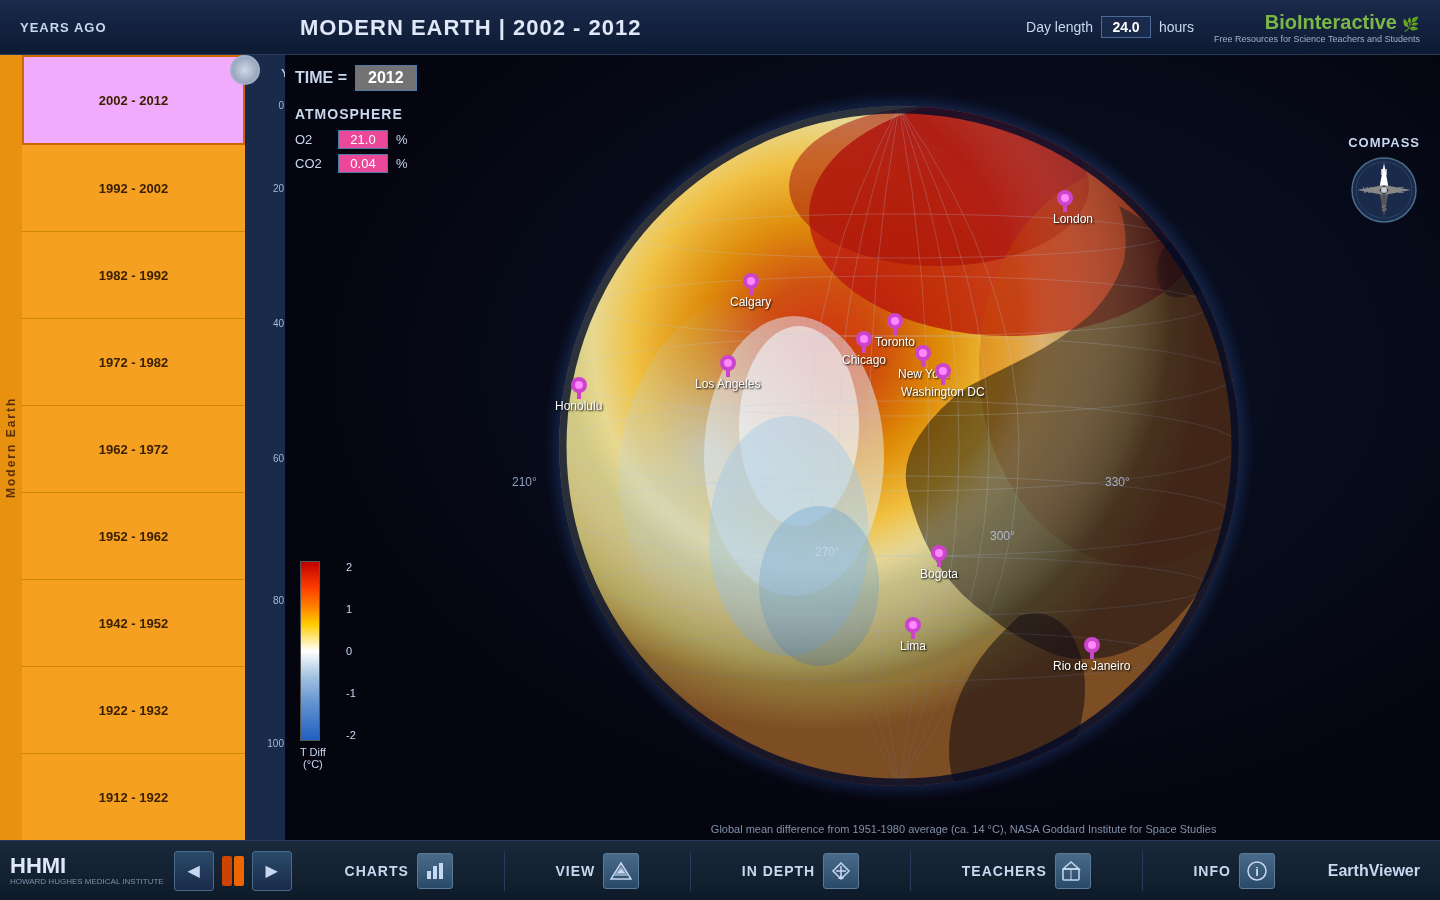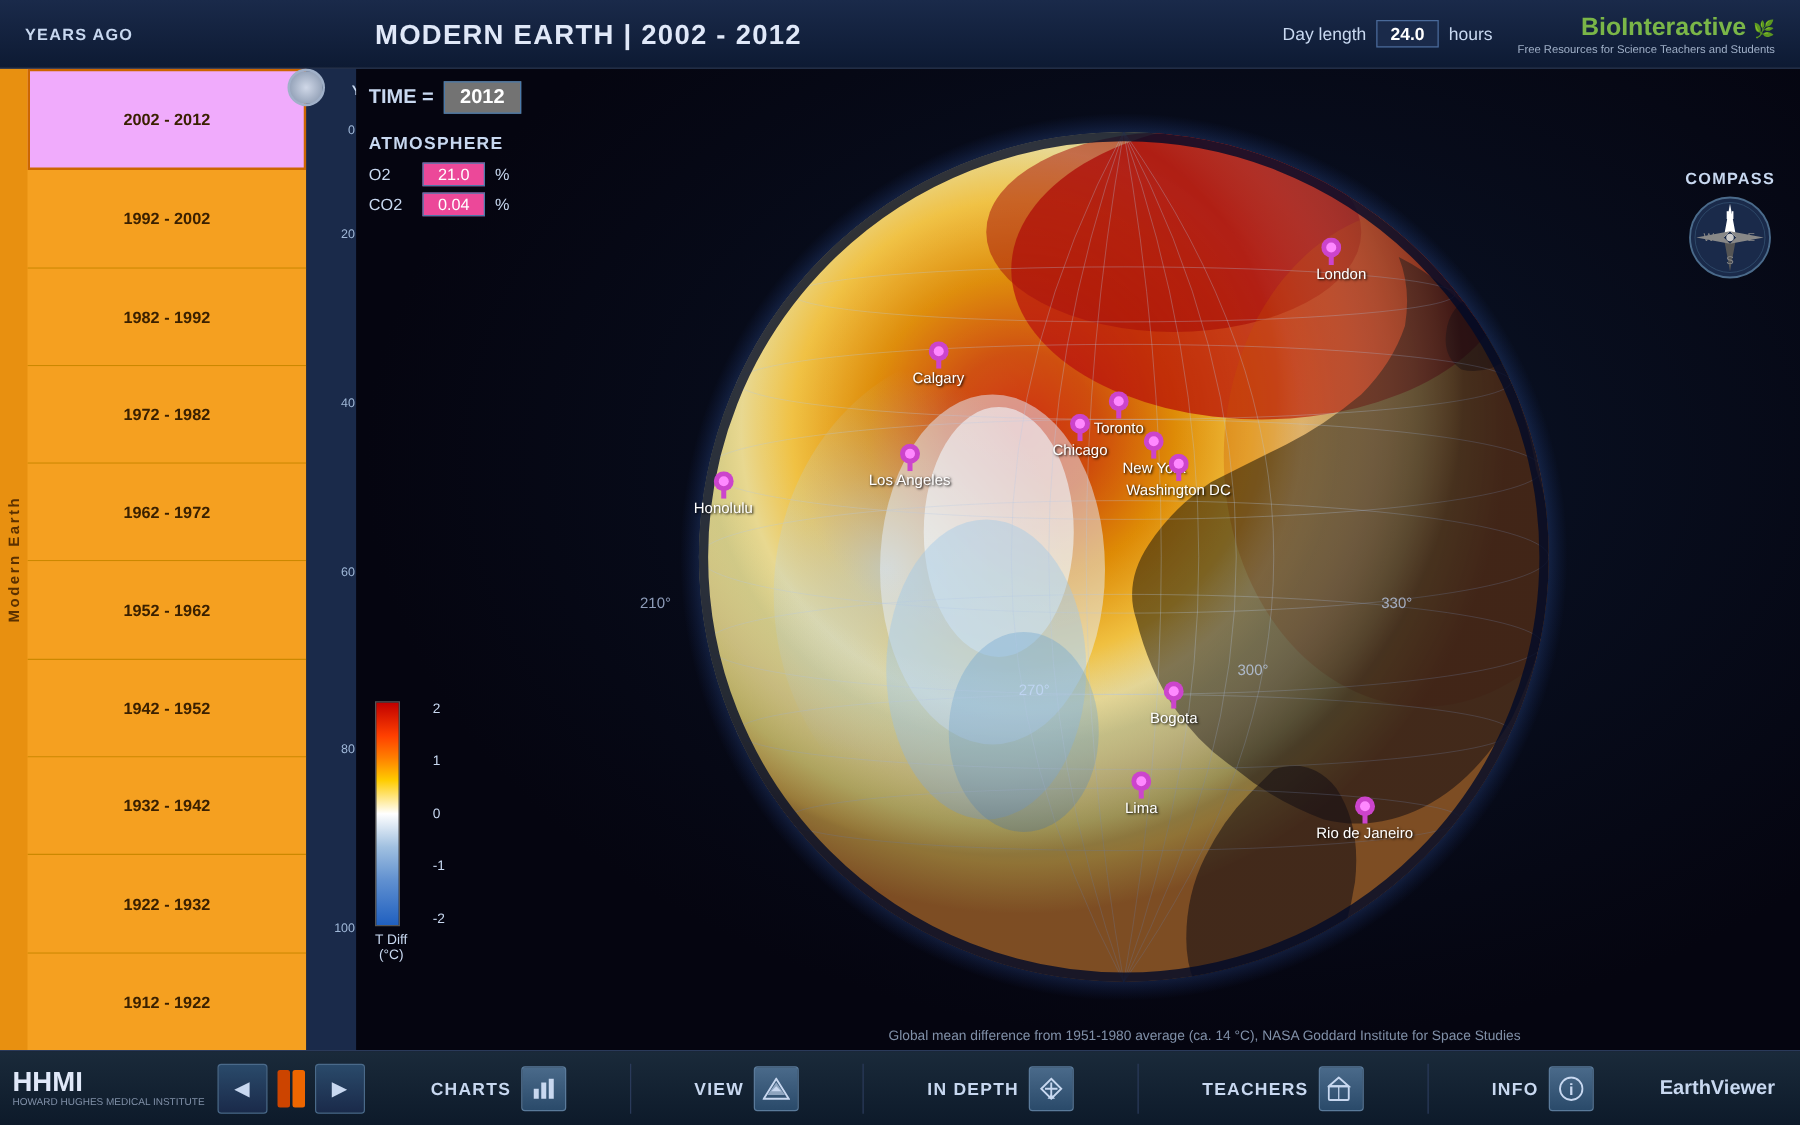--- a/index.html
+++ b/index.html
@@ -526,23 +526,20 @@
       <span>1972 - 1982</span>
     </div>
     <div class="timeline-item">
       <span>1962 - 1972</span>
     </div>
     <div class="timeline-item">
       <span>1952 - 1962</span>
     </div>
     <div class="timeline-item">
       <span>1942 - 1952</span>
-    </div>
-    <div class="timeline-item">
-      <span>1932 - 1942</span>
     </div>
     <div class="timeline-item">
       <span>1922 - 1932</span>
     </div>
     <div class="timeline-item" style="border-bottom:none;">
       <span>1912 - 1922</span>
     </div>
   </div>
 </div>
 

